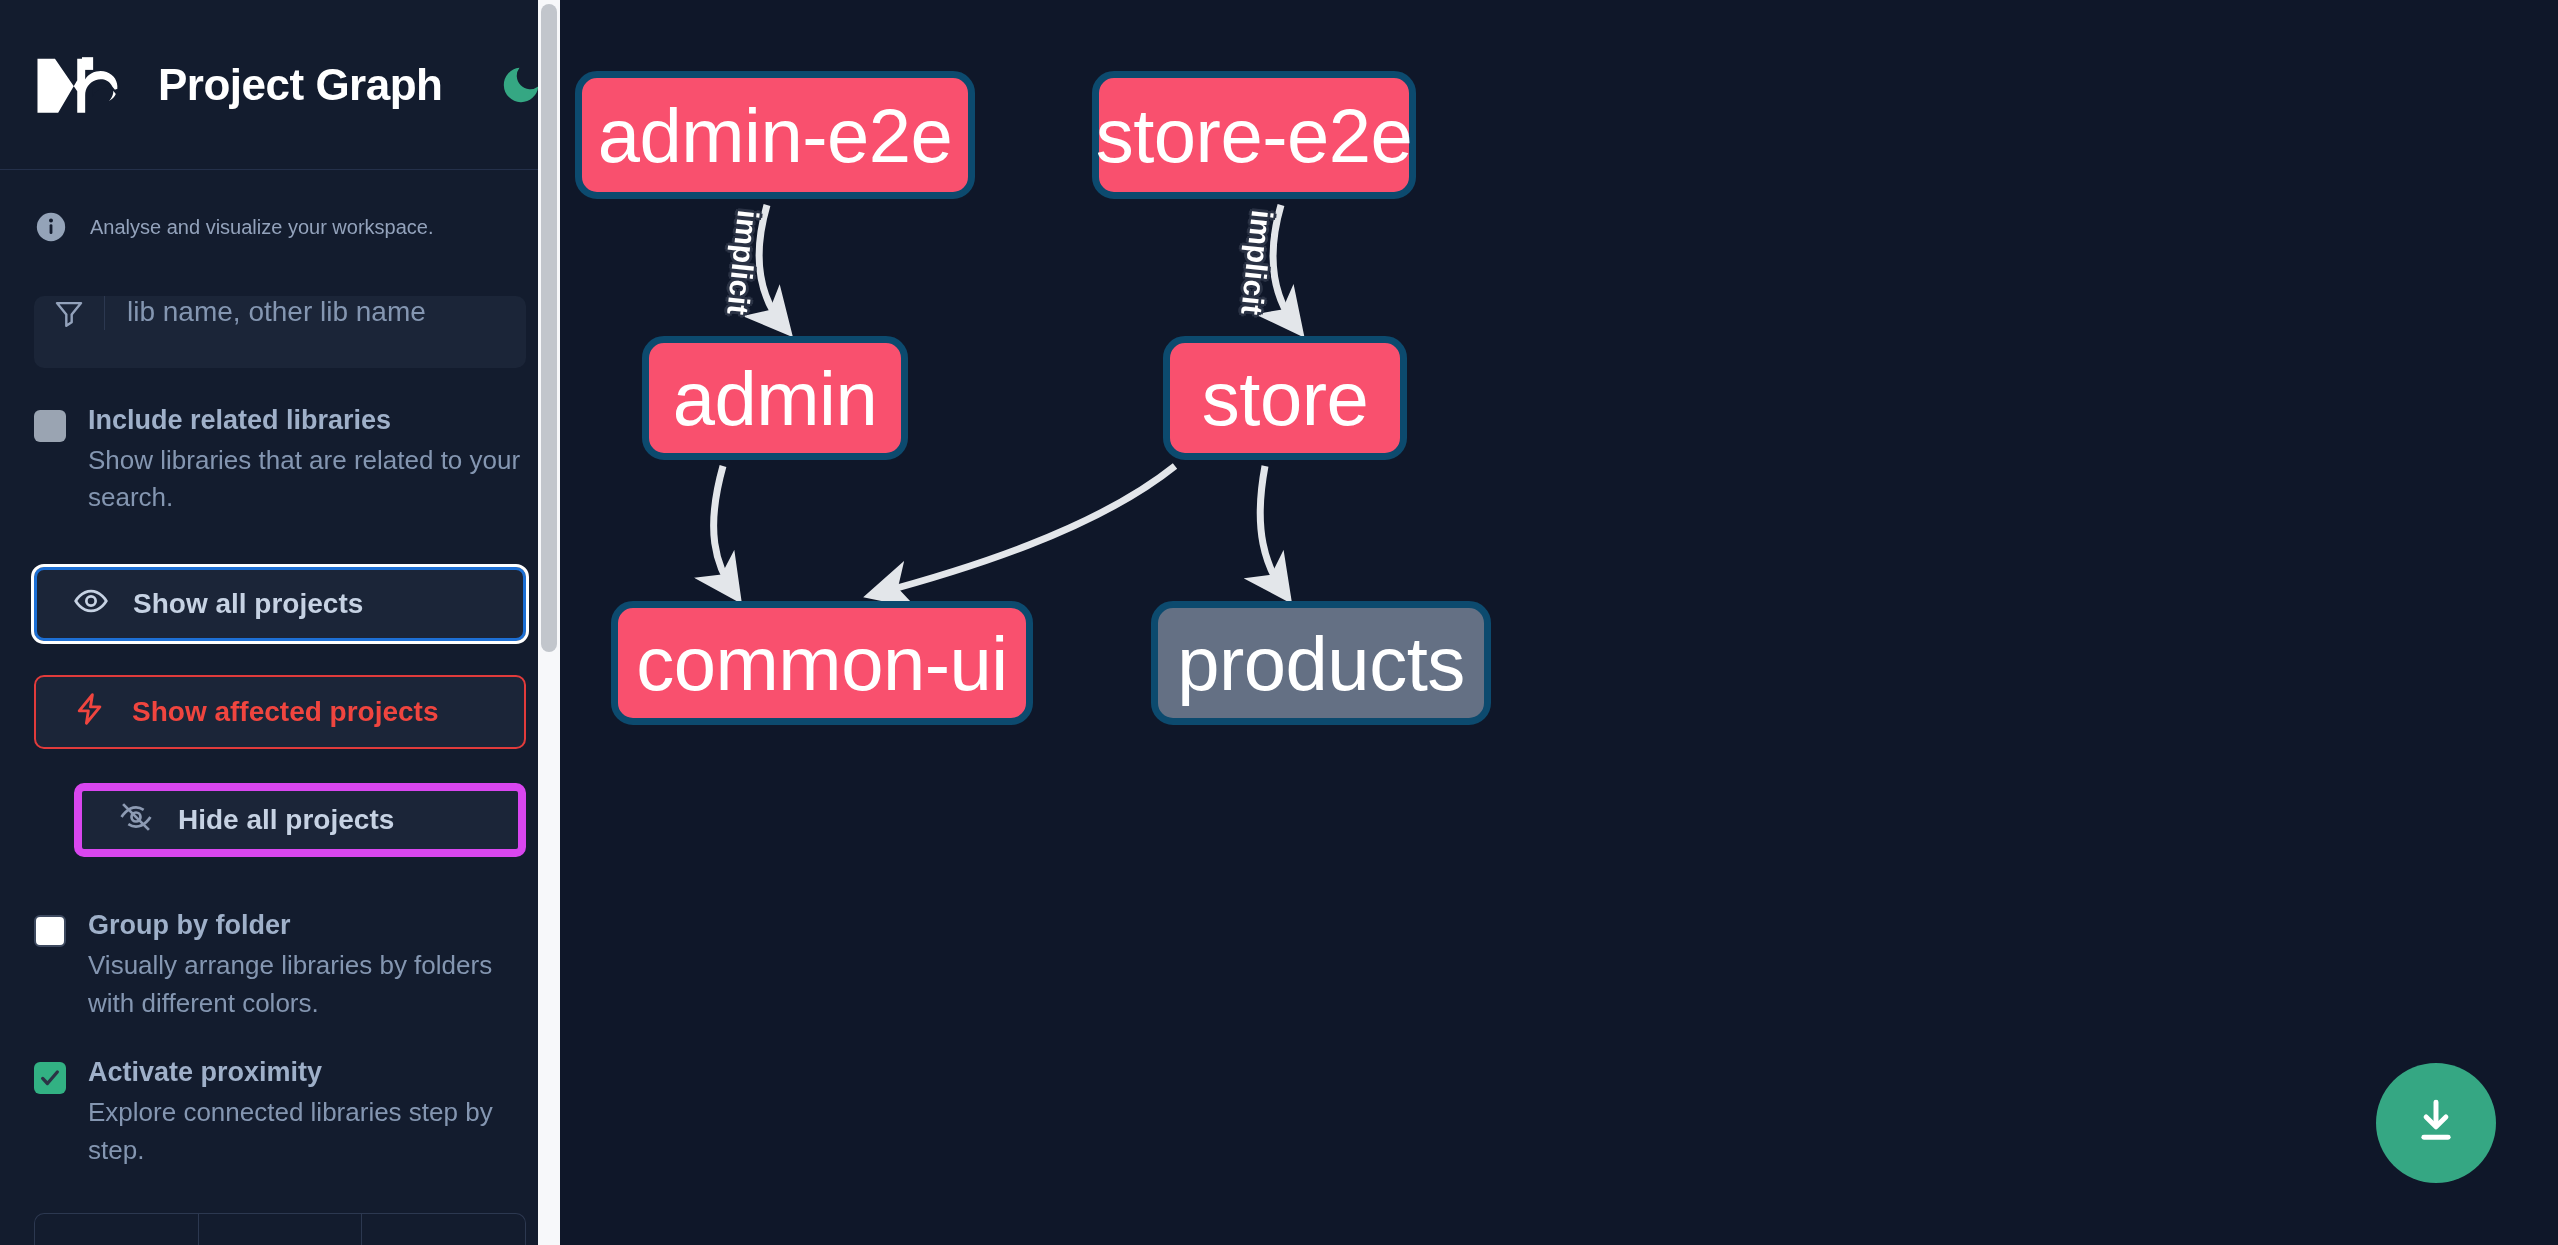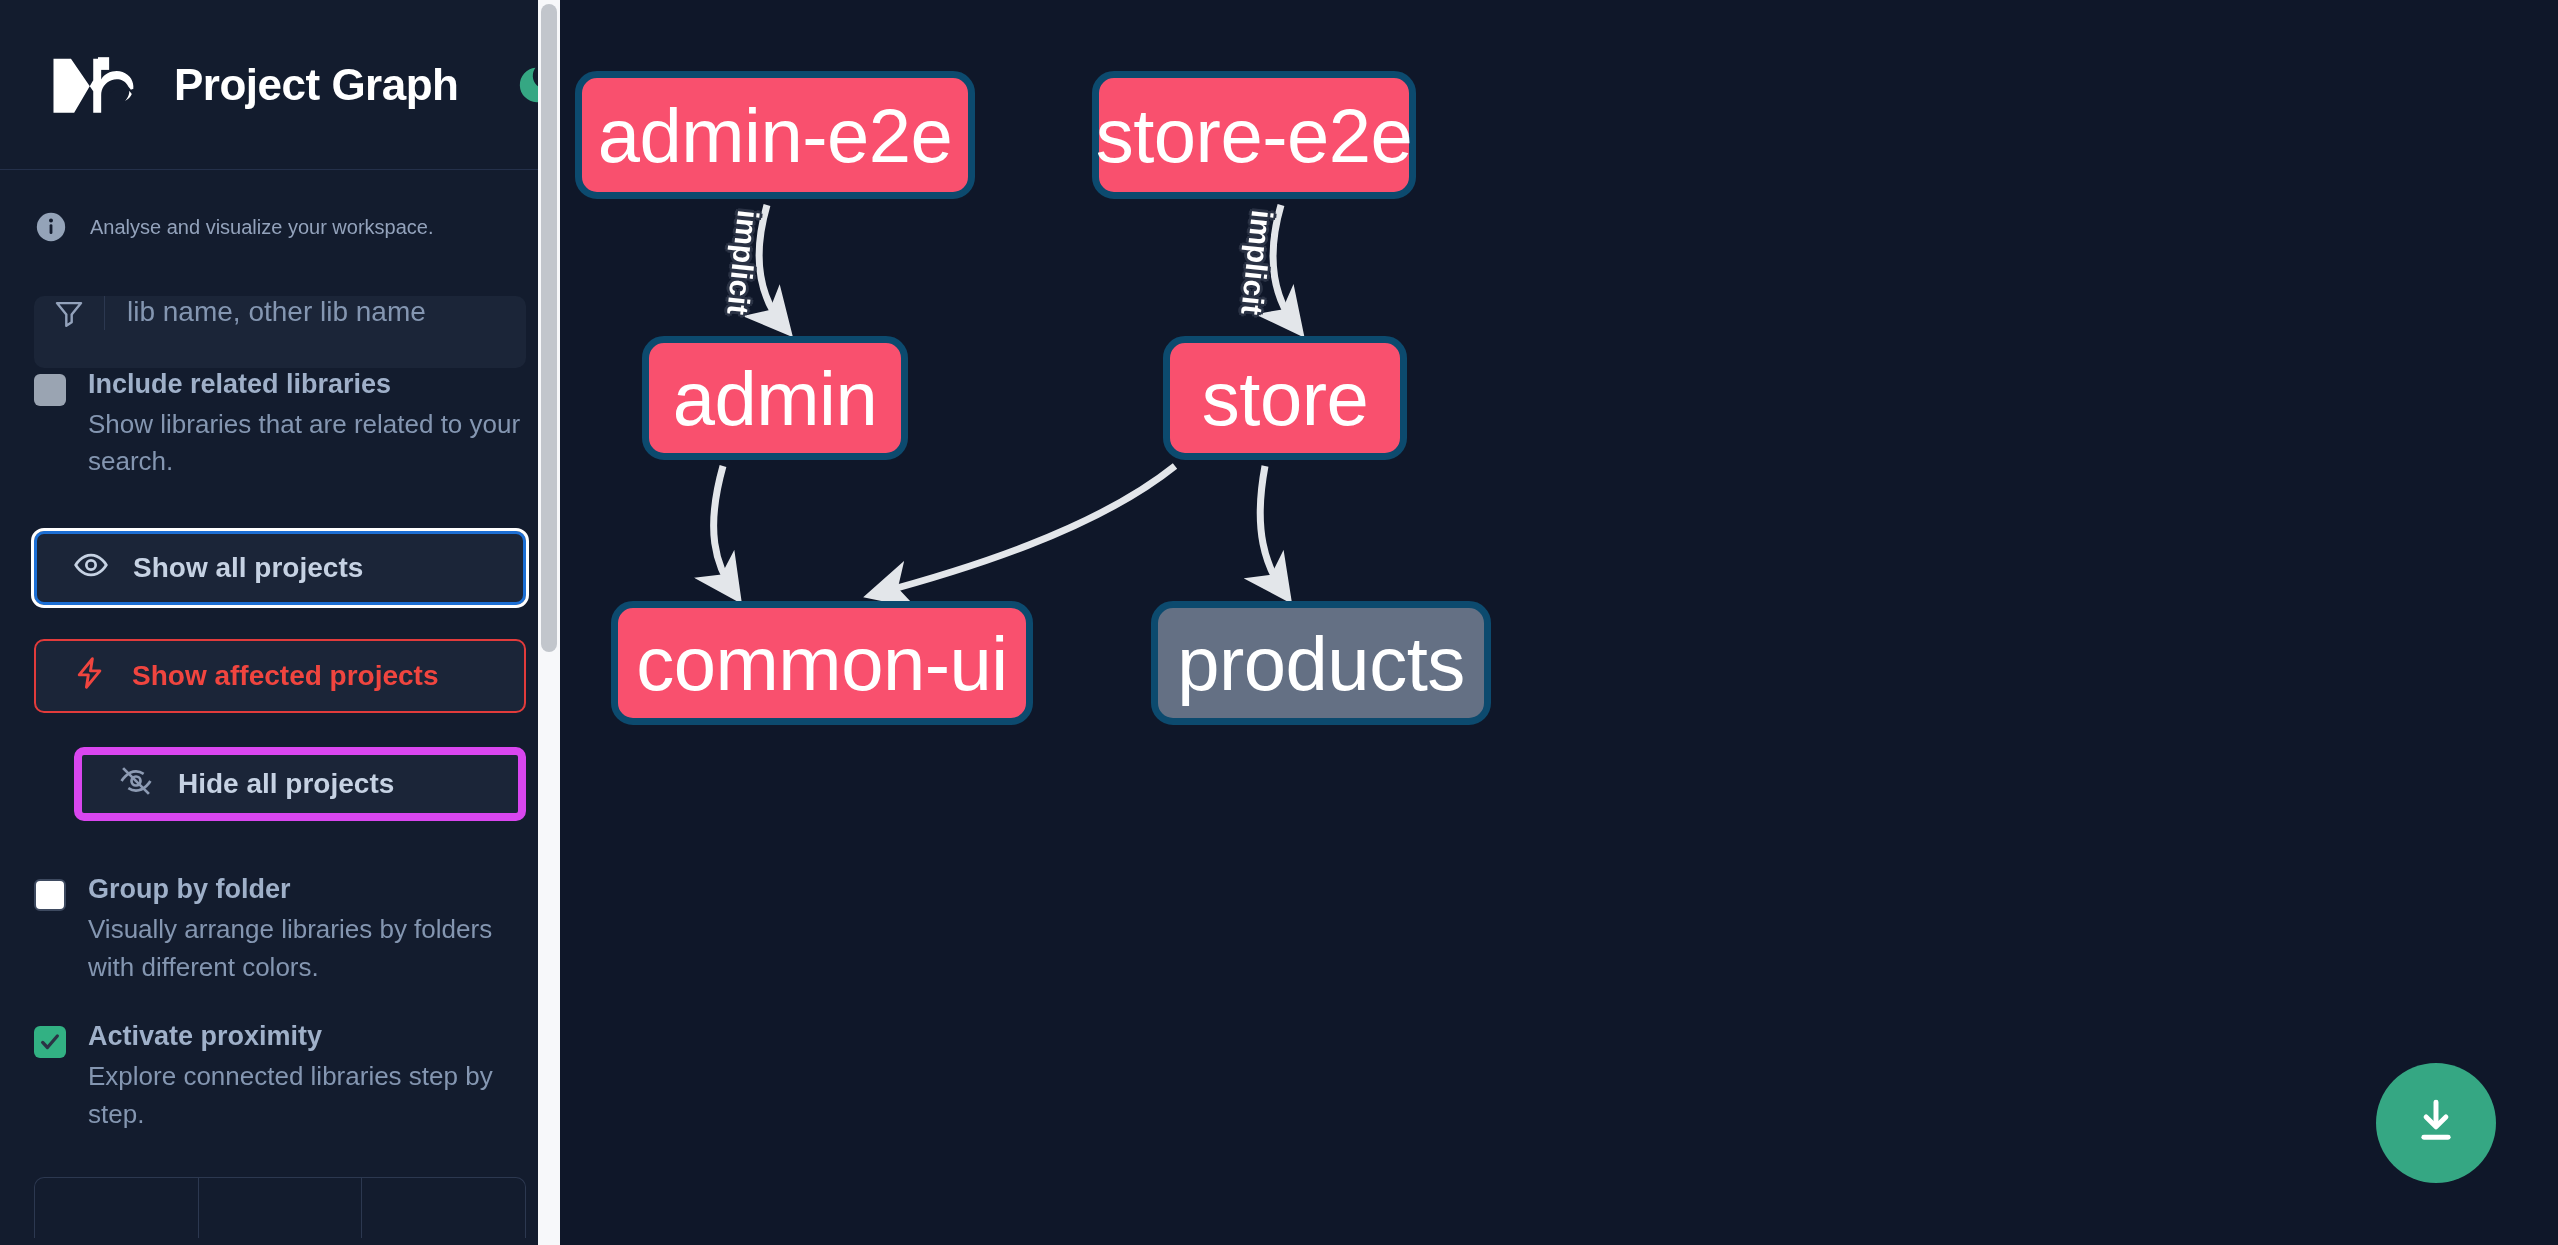--- a/index.html
+++ b/index.html
@@ -22,21 +22,21 @@
     width: 560px;
     height: 1245px;
     background: #131c2e;
     overflow: hidden;
     box-sizing: border-box;
   }
   .sb-header {
     height: 170px;
     display: flex;
     align-items: center;
-    padding: 0 50px;
+    padding: 0 34px;
     box-sizing: border-box;
     border-bottom: 1px solid #24304a;
     gap: 28px;
   }
   .nx-logo { width: 96px; height: 62px; flex: none; }
   .sb-title {
     color: #ffffff;
     font-size: 44px;
     font-weight: 700;
     letter-spacing: -0.5px;
@@ -87,20 +87,21 @@
     color: #cbd5e1;
     font-family: "Liberation Sans", sans-serif;
     font-size: 28px;
     padding: 0 22px;
   }
   .filter-input::placeholder { color: #8496b1; }
 
   .check-row {
     display: flex;
     gap: 22px;
+    margin-top: 36px;
   }
   .check-row.tight { margin-top: 34px; }
   .cbox {
     width: 32px; height: 32px;
     border-radius: 6px;
     flex: none;
     margin-top: 6px;
     box-sizing: border-box;
     position: relative;
   }

